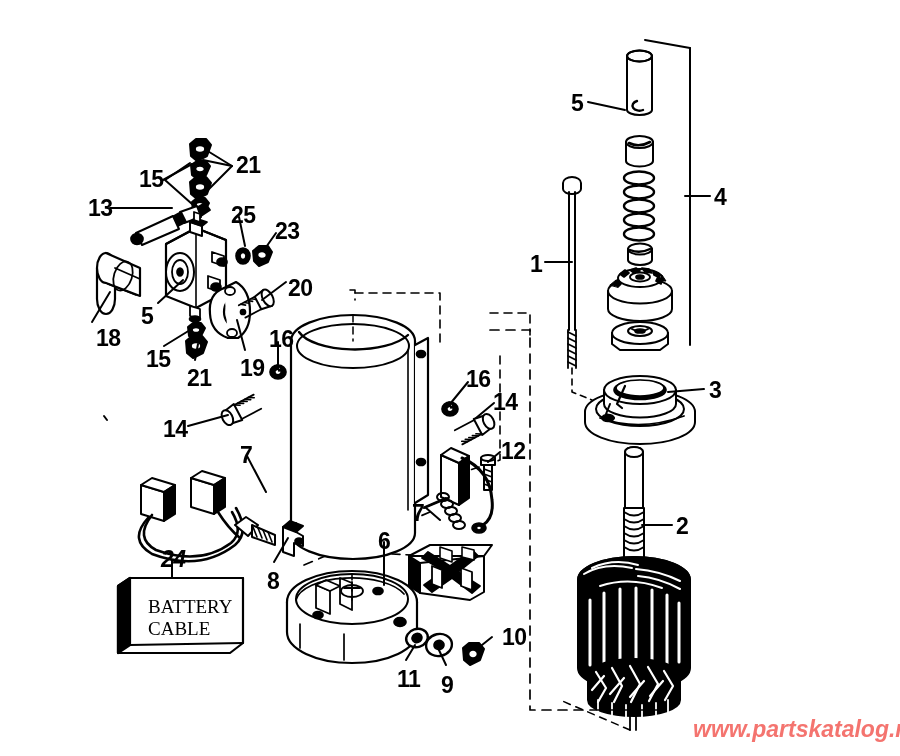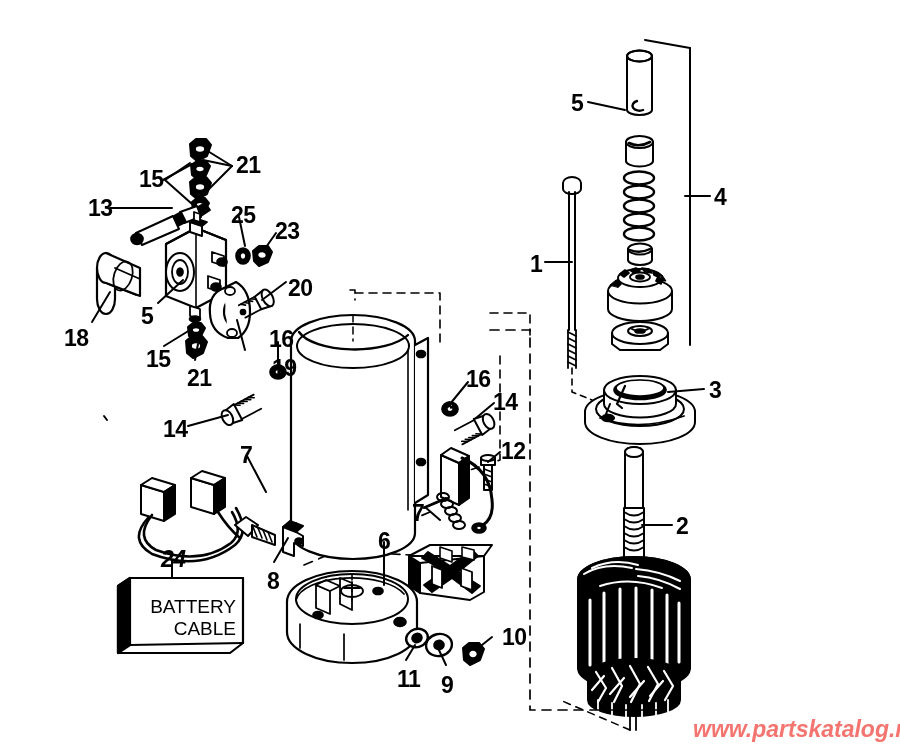--- a/index.html
+++ b/index.html
@@ -1,22 +1,22 @@
 <!DOCTYPE html>
 <html><head>
 <meta charset="utf-8">
 <style>
   html,body{margin:0;padding:0;background:#ffffff;}
   body{font-family:"Liberation Sans",sans-serif;}
   #page{position:relative;width:900px;height:756px;background:#ffffff;overflow:hidden;}
   #diagram{position:absolute;left:0;top:0;width:900px;height:756px;}
   .callout{position:absolute;font-family:"Liberation Sans",sans-serif;font-weight:bold;color:#000;
            font-size:23px;line-height:23px;letter-spacing:-0.5px;white-space:nowrap;}
-  .boxlabel{position:absolute;font-family:Liberation Sans, sans-serif;font-weight:normal;color:#000;
-            font-size:19px;line-height:22px;text-align:right;white-space:nowrap;}
+  .boxlabel{position:absolute;font-family:Liberation Serif, serif;font-weight:normal;color:#000;
+            font-size:19px;line-height:22px;text-align:left;white-space:nowrap;}
   #watermark{position:absolute;font-family:"Liberation Sans",sans-serif;font-weight:bold;font-style:italic;
              font-size:23px;color:#f4746f;letter-spacing:0px;white-space:nowrap;}
 </style>
 </head>
 <body>
 
 <div id="page">
 
   <svg id="diagram" viewBox="0 0 900 756">
     <defs>
@@ -543,21 +543,21 @@
     <div class="callout" style="left: 397px; top: 668px;">11</div>
     <div class="callout" style="left: 501px; top: 440px;">12</div>
     <div class="callout" style="left: 88px; top: 197px;">13</div>
     <div class="callout" style="left: 163px; top: 418px;">14</div>
     <div class="callout" style="left: 493px; top: 391px;">14</div>
     <div class="callout" style="left: 139px; top: 168px;">15</div>
     <div class="callout" style="left: 146px; top: 348px;">15</div>
     <div class="callout" style="left: 269px; top: 328px;">16</div>
     <div class="callout" style="left: 466px; top: 368px;">16</div>
     <div class="callout" style="left: 141px; top: 305px;">5</div>
-    <div class="callout" style="left: 64px; top: 327px;">18</div>
-    <div class="callout" style="left: 240px; top: 357px; margin-left: 32px;">19</div>
+    <div class="callout" style="left: 96px; top: 327px;">18</div>
+    <div class="callout" style="left: 240px; top: 357px;">19</div>
     <div class="callout" style="left: 288px; top: 277px;">20</div>
     <div class="callout" style="left: 236px; top: 154px;">21</div>
     <div class="callout" style="left: 187px; top: 367px;">21</div>
     <div class="callout" style="left: 231px; top: 204px;">25</div>
     <div class="callout" style="left: 275px; top: 220px;">23</div>
     <div class="callout" style="left: 161px; top: 548px; font-style: italic;">24</div>
   </div>
 
 </body></html>

